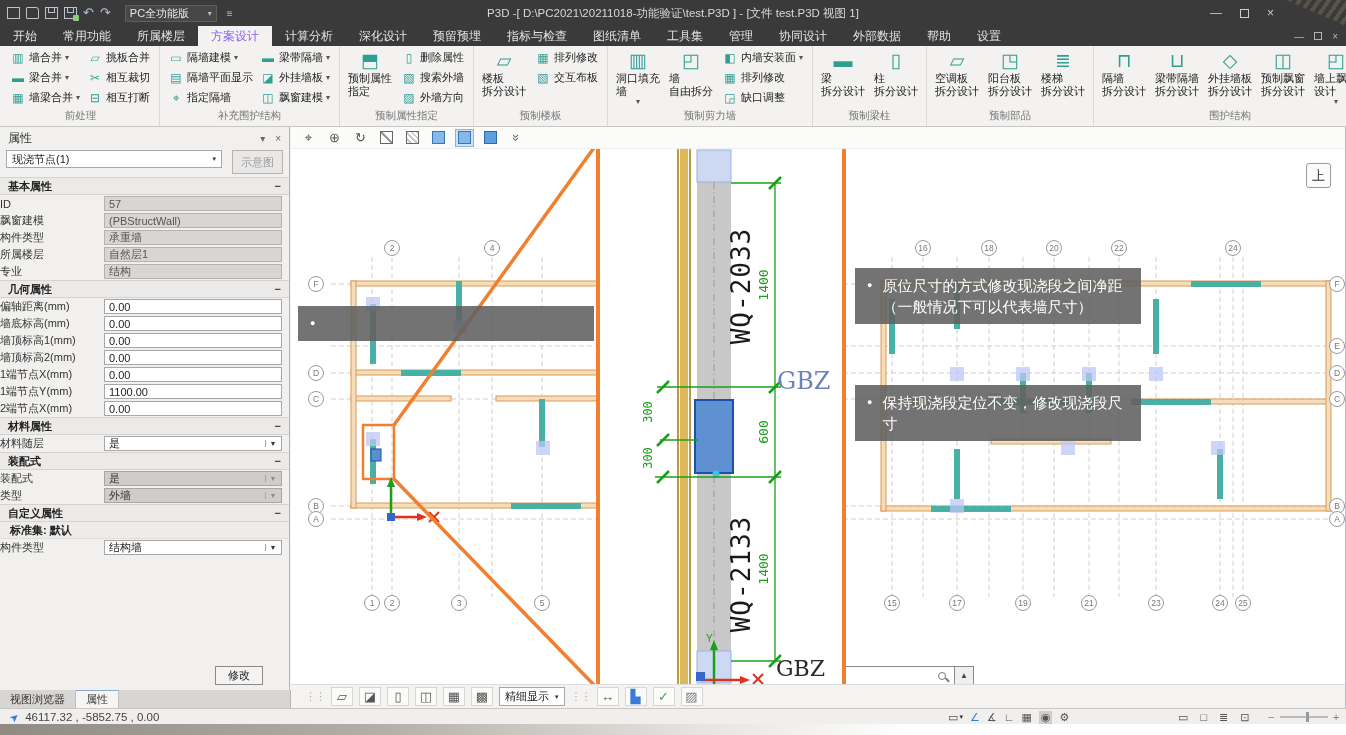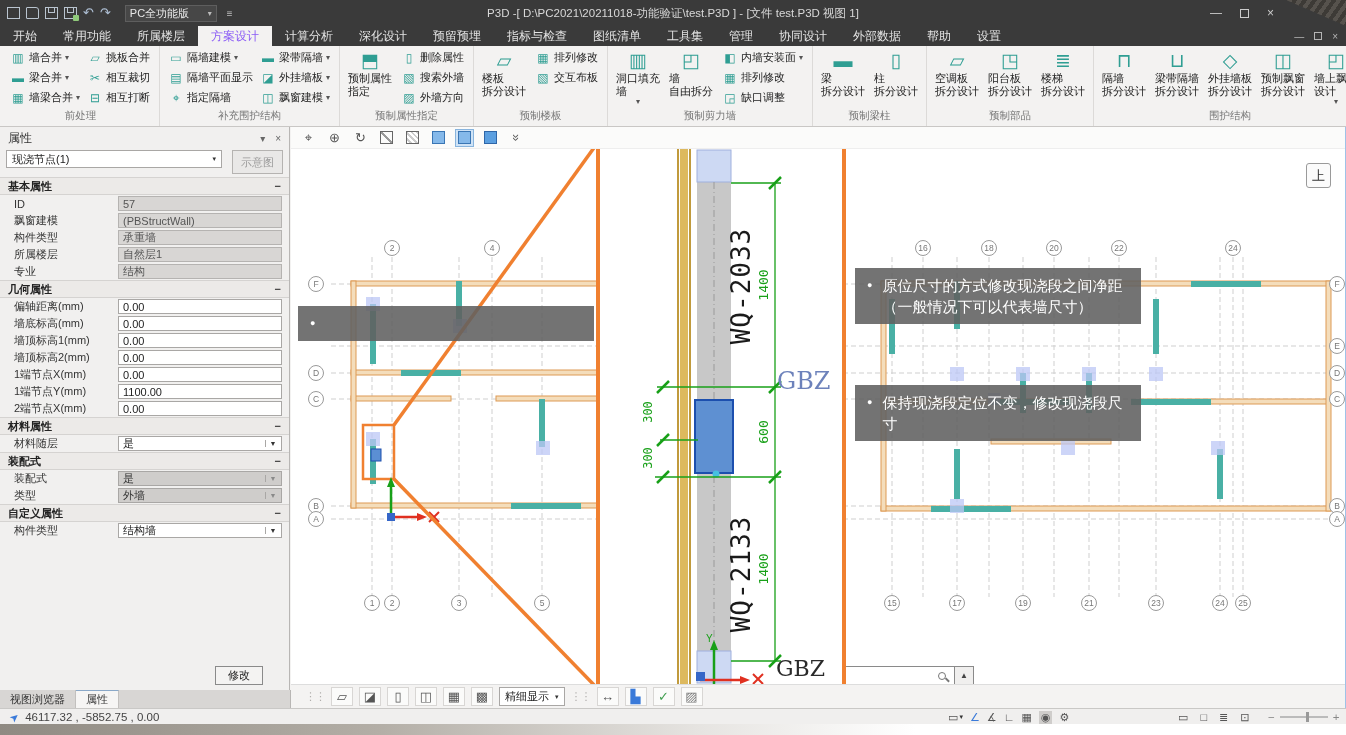--- a/index.html
+++ b/index.html
@@ -59,21 +59,21 @@
            display:flex;align-items:center;padding:0 5px}
   .pselect .pcaret{margin-left:auto}
   .pbtn{height:24px;border:1px solid #b5b3b1;background:#e9e8e7;color:#999;font-size:11px;
         padding:0 8px;display:flex;align-items:center}
   .psec{height:18px;background:#eceae8;border-top:1px solid #d5d3d1;border-bottom:1px solid #d5d3d1;
         display:flex;align-items:center;padding:0 8px;font-size:11px;font-weight:bold;color:#222}
   .pminus{margin-left:auto;color:#444;font-weight:bold}
   .psub{height:17px;display:flex;align-items:center;padding:0 0 0 10px;font-size:11px;font-weight:bold;
         color:#222;background:#edecEA;border-bottom:1px solid #e0dedc}
   .prow{height:17px;display:flex;align-items:center}
-  .plabel{width:118px;padding-left:14px;font-size:11px;color:#333;white-space:nowrap;overflow:hidden}
+  .plabel{width:104px;font-size:11px;color:#333;white-space:nowrap;overflow:hidden}
   .pfield{flex:1;margin-right:7px;height:15px;font-size:11px;display:flex;align-items:center;
           padding:0 4px;border:1px solid #a9a7a5;background:#fff;color:#222;white-space:nowrap;overflow:hidden}
   .pfield.readonly{background:#d8d6d4;color:#555;border-color:#b5b3b1}
   .pfield.select-gray{background:#cfcdcb;color:#333}
   .pcaret{font-size:7px;color:#333}
   .pfield .pcaret{margin-left:auto;border-left:1px solid #a9a7a5;padding-left:3px;width:12px;text-align:center}
   .pfield.select-gray .pcaret{color:#8a8a8a}
   .modifybtn{position:absolute;right:26px;bottom:5px;width:48px;height:19px;border:1px solid #8a8a8a;
              background:#f4f3f2;font-size:11px;color:#222;display:flex;align-items:center;justify-content:center}
   .paneltabs{position:absolute;left:0;top:690px;width:291px;height:18px;background:#d8d6d4;
@@ -517,20 +517,21 @@
           <div class="plabel">类型</div>
           <div class="pfield select-gray">
             <span>外墙</span>
             <span class="pcaret">▼</span>
           </div>
         </div>
         <div class="psec">
           <span>自定义属性</span>
           <span class="pminus">−</span>
         </div>
+        <div class="psub">标准集: 默认</div>
         <div class="prow">
           <div class="plabel">构件类型</div>
           <div class="pfield select">
             <span>结构墙</span>
             <span class="pcaret">▼</span>
           </div>
         </div>
       </div>
     <div class="modifybtn">修改</div>
   </div>

